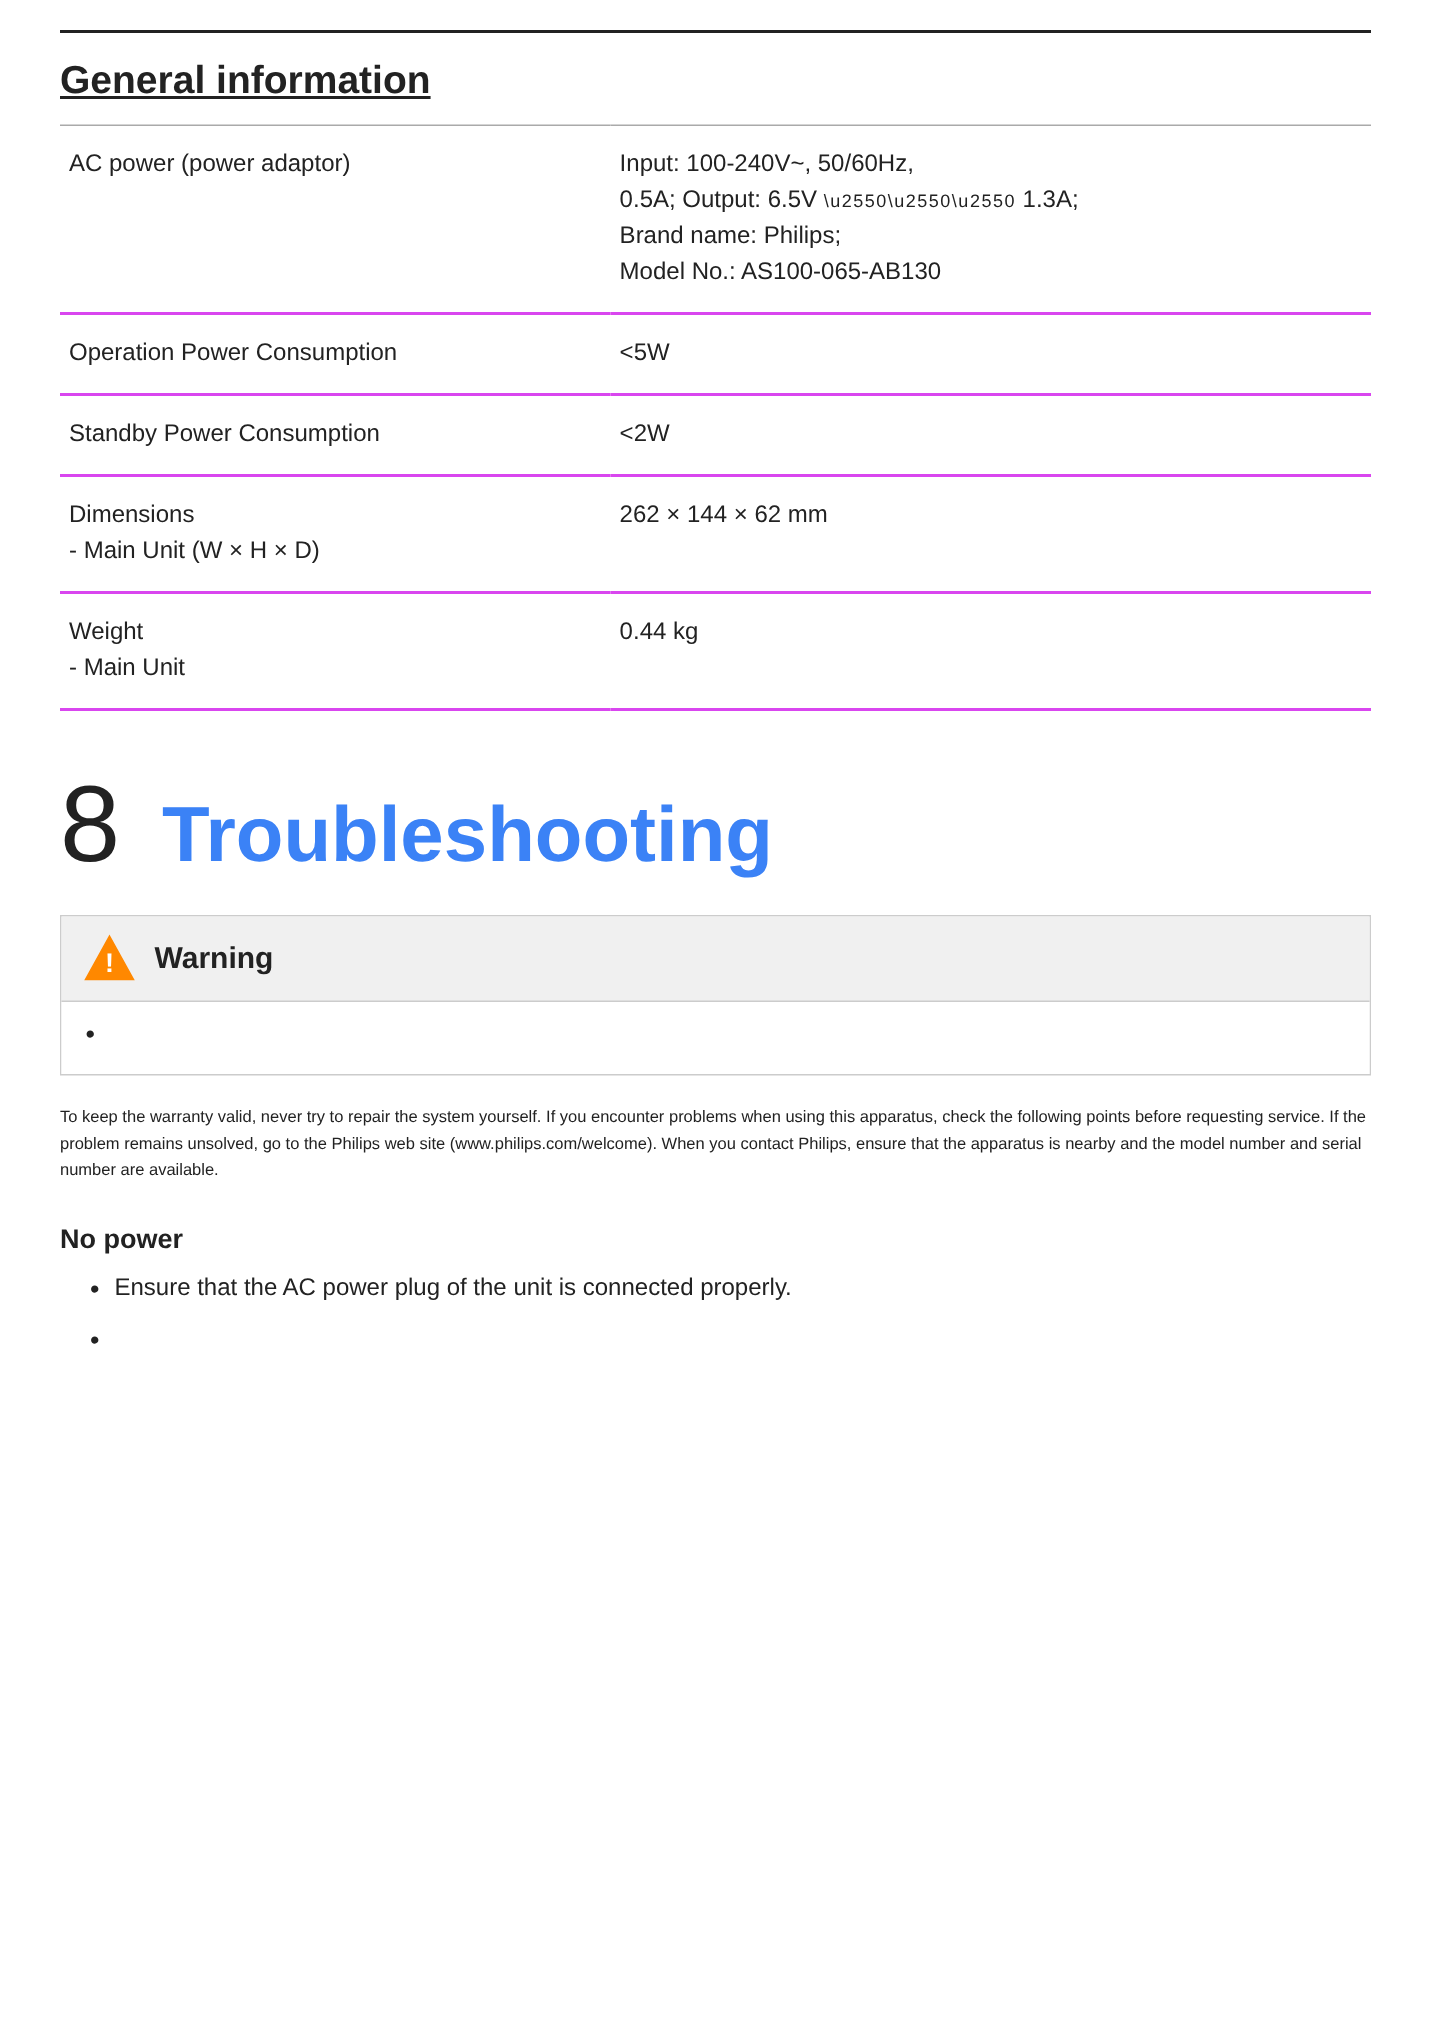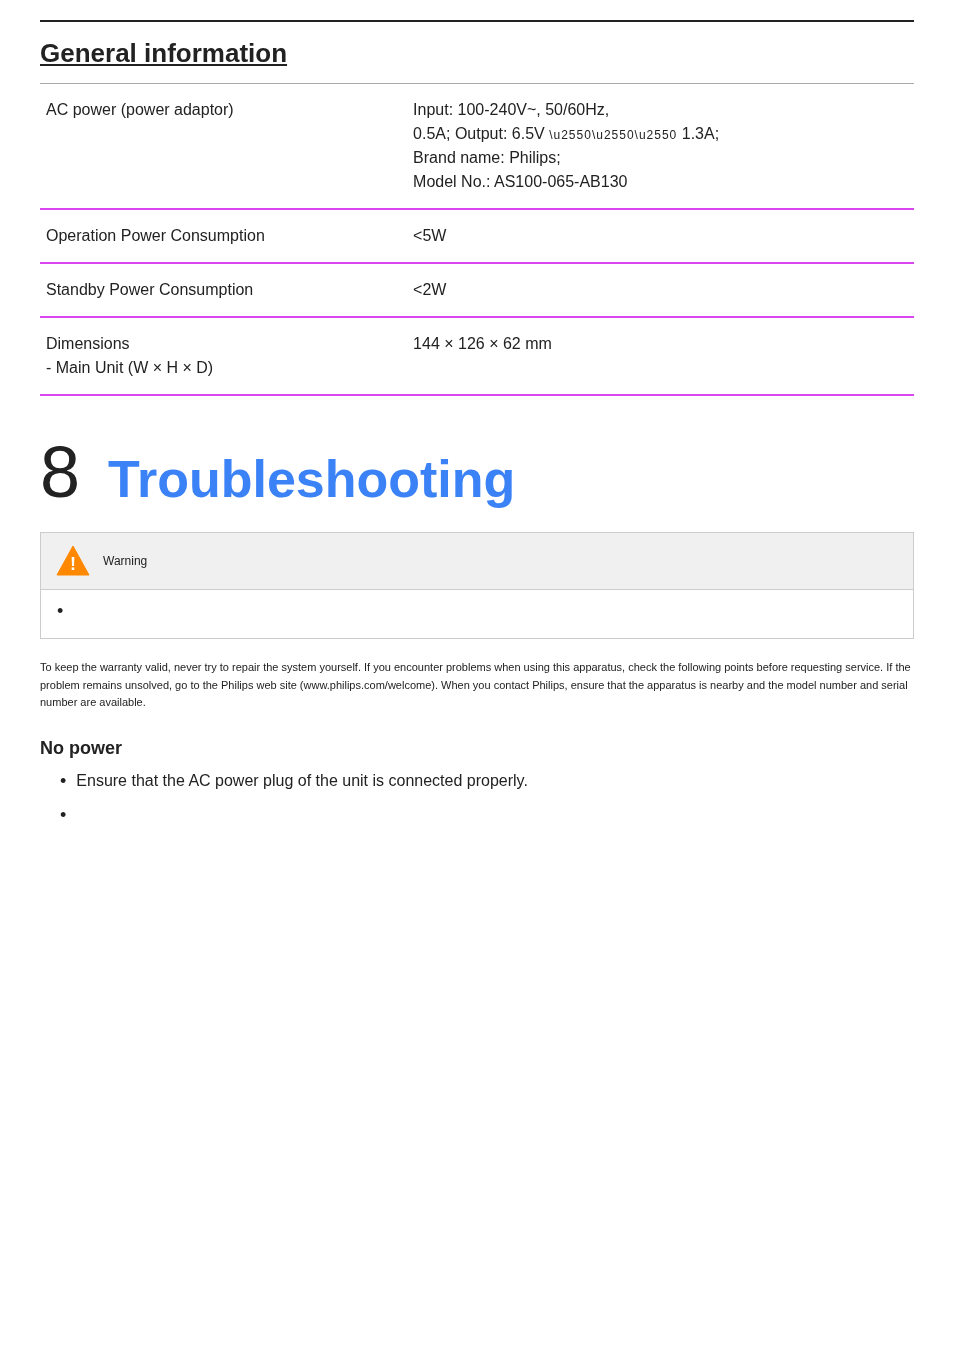--- a/index.html
+++ b/index.html
@@ -96,22 +96,22 @@
     }
 
     .warning-icon {
       width: 36px;
       height: 36px;
       margin-right: 12px;
       flex-shrink: 0;
     }
 
     .warning-label {
-      font-size: 12px;
-      font-weight: normal;
+      font-size: 20px;
+      font-weight: bold;
       color: #222;
     }
 
     .warning-content {
       padding: 12px 16px;
       background: #ffffff;
     }
 
     .bullet-item {
       display: flex;
@@ -182,23 +182,29 @@
 
     <tr>
       <td>Standby Power Consumption</td>
       <td>&lt;2W</td>
     </tr>
 
     <tr>
       <td>
         Dimensions<br>- Main Unit (W × H × D)
       </td>
-      <td>144 × 126 × 62 mm</td>
-    </tr>
-
+      <td>262 × 144 × 62 mm</td>
+    </tr>
+
+    <tr>
+      <td>
+        Weight<br>- Main Unit
+      </td>
+      <td>0.44 kg</td>
+    </tr>
   </tbody>
 </table>
 
 <div class="chapter-heading">
   <span class="chapter-number">8</span>
   <span class="chapter-title">Troubleshooting</span>
 </div>
 
 <div class="warning-box">
   <div class="warning-header">

